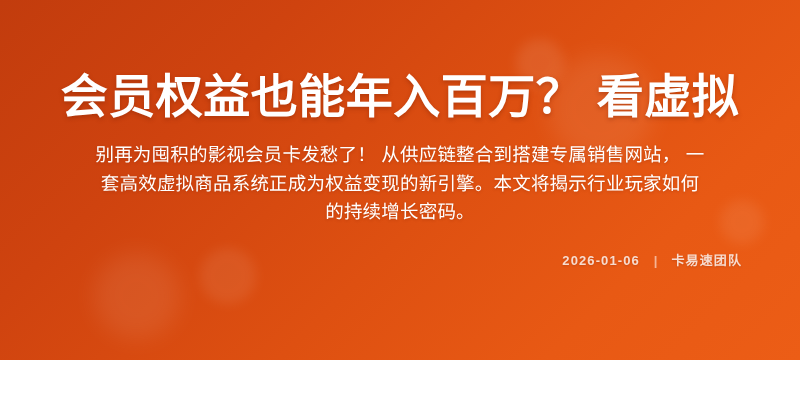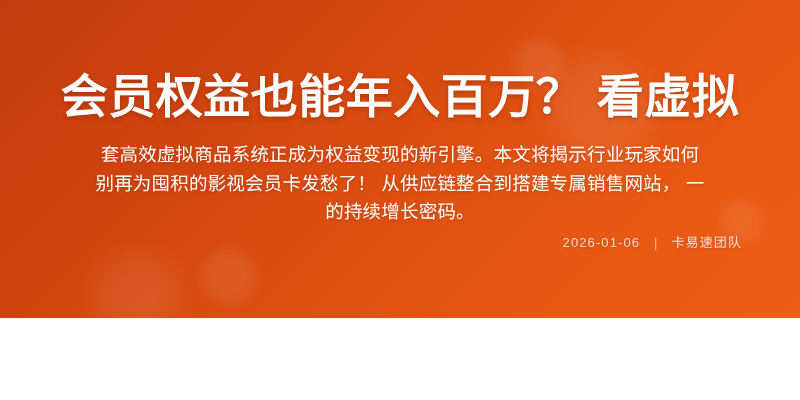--- a/index.html
+++ b/index.html
@@ -5,21 +5,21 @@
 <style>
   html, body {
     margin: 0;
     padding: 0;
     background: #ffffff;
   }
 
   #banner {
     position: relative;
     width: 800px;
-    height: 318px;
+    height: 360px;
     overflow: hidden;
     font-family: "Liberation Sans", "DejaVu Sans", sans-serif;
     
     background-image: linear-gradient(135deg, #c23c0d 0%, #cf430f 26%, #de5011 55%, #e85914 78%, #ec5d16 100%);
     -webkit-font-smoothing: antialiased;
   }
 
   
   .deco-layer {
     position: absolute;
@@ -79,26 +79,27 @@
     color: #ffffff;
     font-size: 18.5px;
     line-height: 28.5px;
     font-weight: 400;
     letter-spacing: 0.2px;
     text-shadow: 0 1px 3px rgba(120, 32, 0, 0.30);
     white-space: nowrap;
   }
 
   .meta-block {
-    margin-top: 7px;
+    margin-top: 25px;
     display: flex;
     justify-content: flex-end;
     align-items: center;
     padding-right: 28px;
     gap: 0;
+    font-weight: bold;
   }
 
   .meta-date,
   .meta-author {
     color: rgba(255, 255, 255, 0.80);
     font-size: 13px;
     line-height: 18px;
     letter-spacing: 1.1px;
     white-space: nowrap;
     text-shadow: 0 1px 2px rgba(120, 32, 0, 0.25);
@@ -125,22 +126,22 @@
     <span class="deco-circle" style="left:200px; top:248px; width:56px;  height:56px; opacity:0.07;"></span>
   </div>
 
   <div class="content">
 
     <div class="title-block">
       <span class="title-line">会员权益也能年入百万？ 看虚拟</span>
     </div>
 
     <div class="summary-block">
+      <span class="summary-line">别再为囤积的影视会员卡发愁了！ 从供应链整合到搭建专属销售网站， 一</span>
       <span class="summary-line">套高效虚拟商品系统正成为权益变现的新引擎。本文将揭示行业玩家如何</span>
-      <span class="summary-line">别再为囤积的影视会员卡发愁了！ 从供应链整合到搭建专属销售网站， 一</span>
       <span class="summary-line">的持续增长密码。</span>
     </div>
 
     <div class="meta-block">
       <span class="meta-date">2026-01-06</span>
       <span class="meta-sep">|</span>
       <span class="meta-author">卡易速团队</span>
     </div>
 
   </div>

